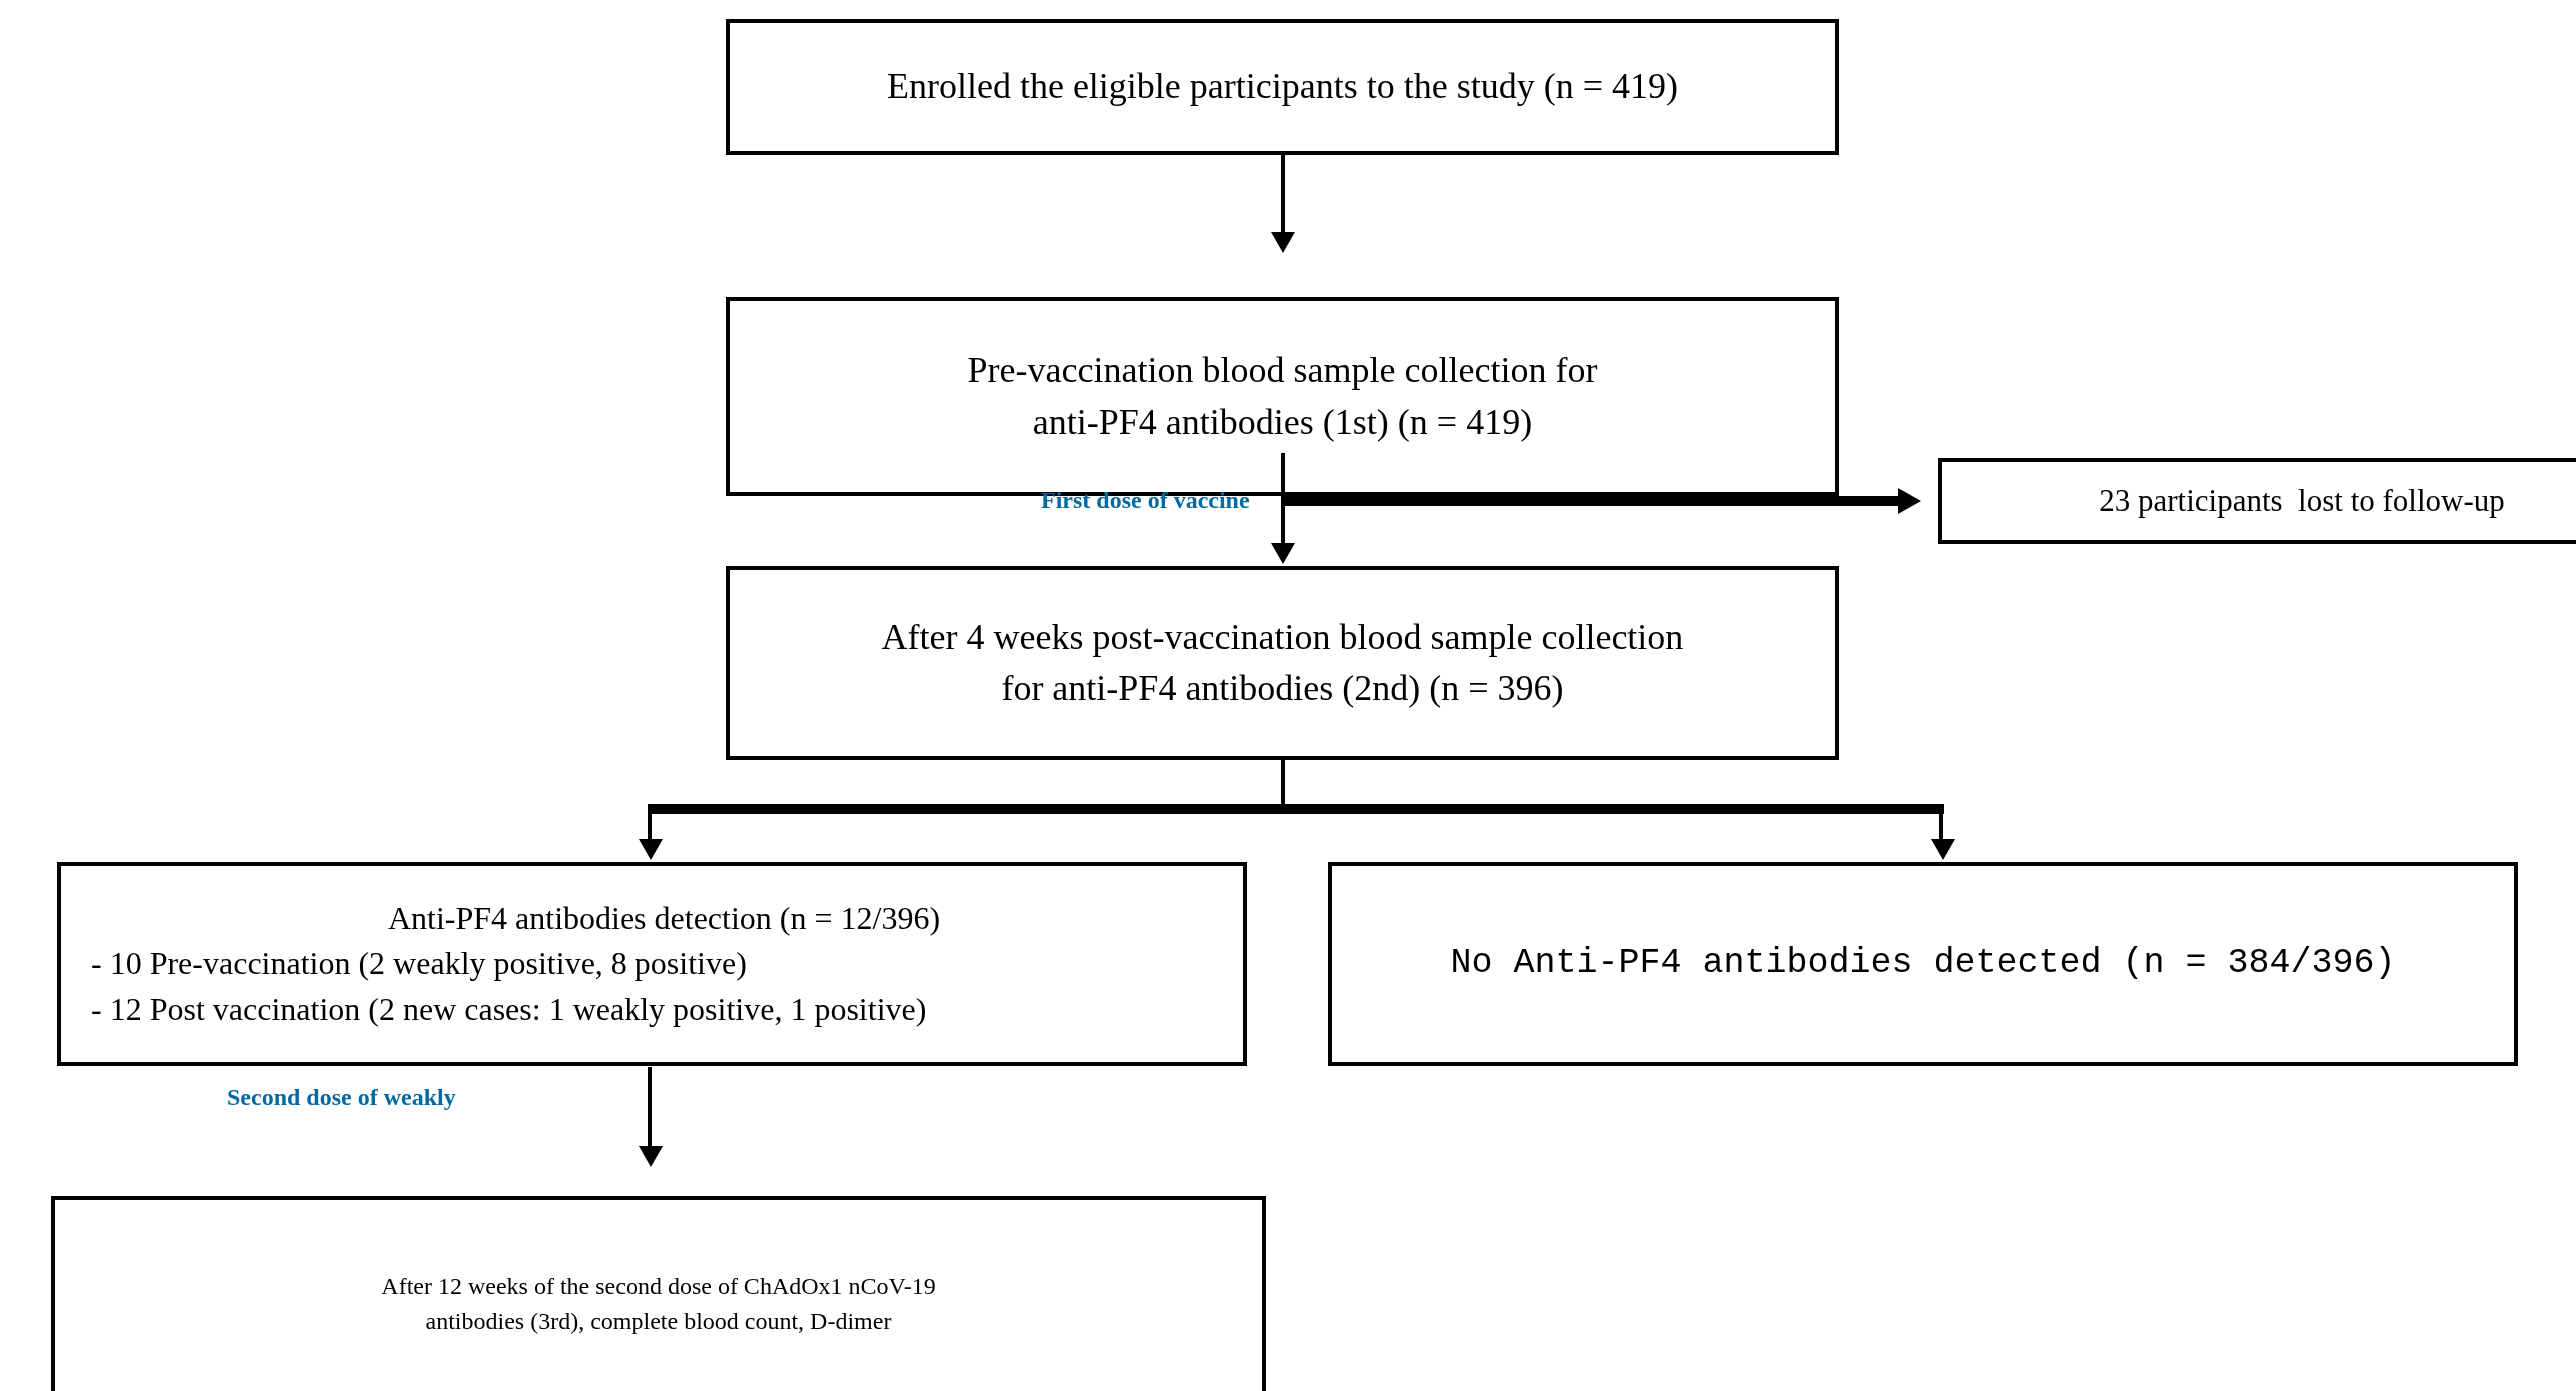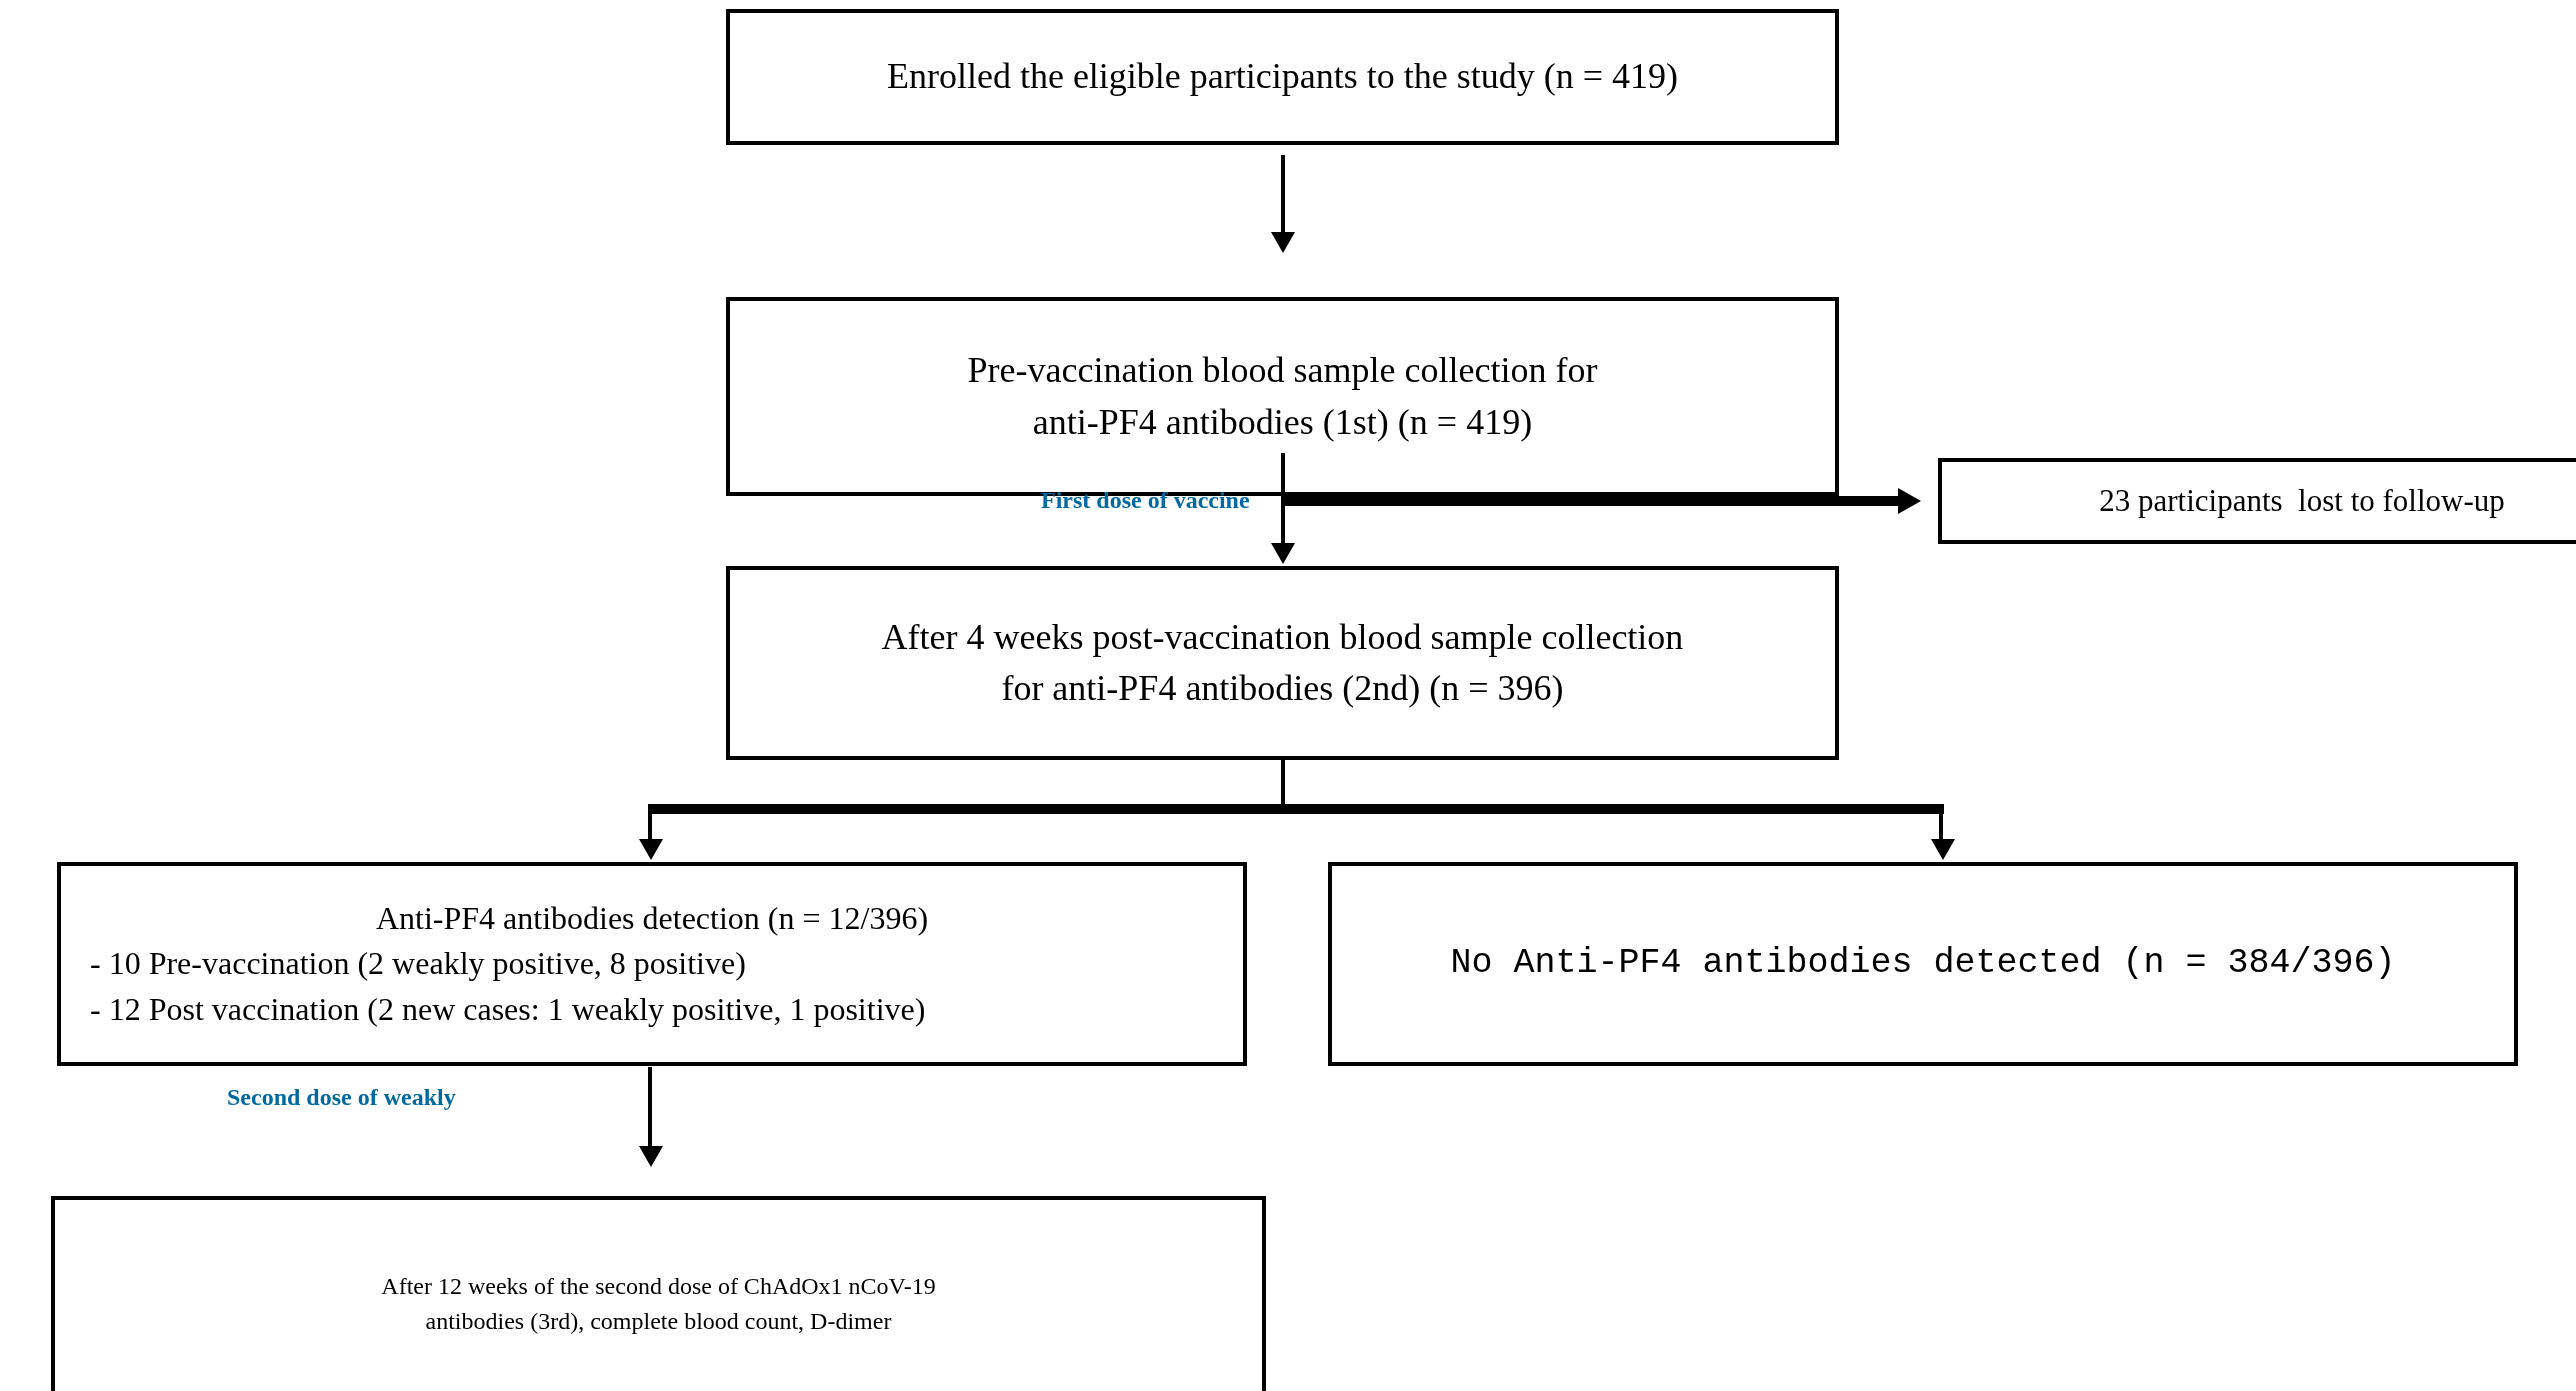--- a/index.html
+++ b/index.html
@@ -33,41 +33,41 @@
     padding: 0 14.6px;
     box-sizing: border-box;
   }
   .box .line {
     display: block;
     white-space: pre;
   }
 
   
   #box-enrolled {
-    left: 726px; top: 9px; width: 1113px; height: 136px;
+    left: 726px; top: 19px; width: 1113px; height: 136px;
     font-size: 36px;
   }
   #box-prevacc {
     left: 726px; top: 253px; width: 1113px; height: 199px;
     font-size: 36px;
     margin-top: 44px;
   }
   #box-lost {
     left: 1938px; top: 458px; width: 728px; height: 86px;
     font-size: 31px;
   }
   #box-post4w {
     left: 726px; top: 566px; width: 1113px; height: 194px;
     font-size: 36px;
   }
   #box-detected {
     left: 57px; top: 862px; width: 1190px; height: 204px;
     font-size: 32px;
   }
-  #box-detected .txt { text-align: left; padding: 0 29px; }
+  #box-detected .txt { text-align: left; padding: 0 6px; margin-left: 24px; }
   #box-detected .hdr { text-align: center; display: block; }
   #box-none {
     left: 1328px; top: 862px; width: 1190px; height: 204px;
     font-size: 35px;
     font-family: Liberation Mono, monospace;
   }
   #box-final {
     left: 51px; top: 1196px; width: 1215px; height: 215px;
     font-size: 24px;
   }

